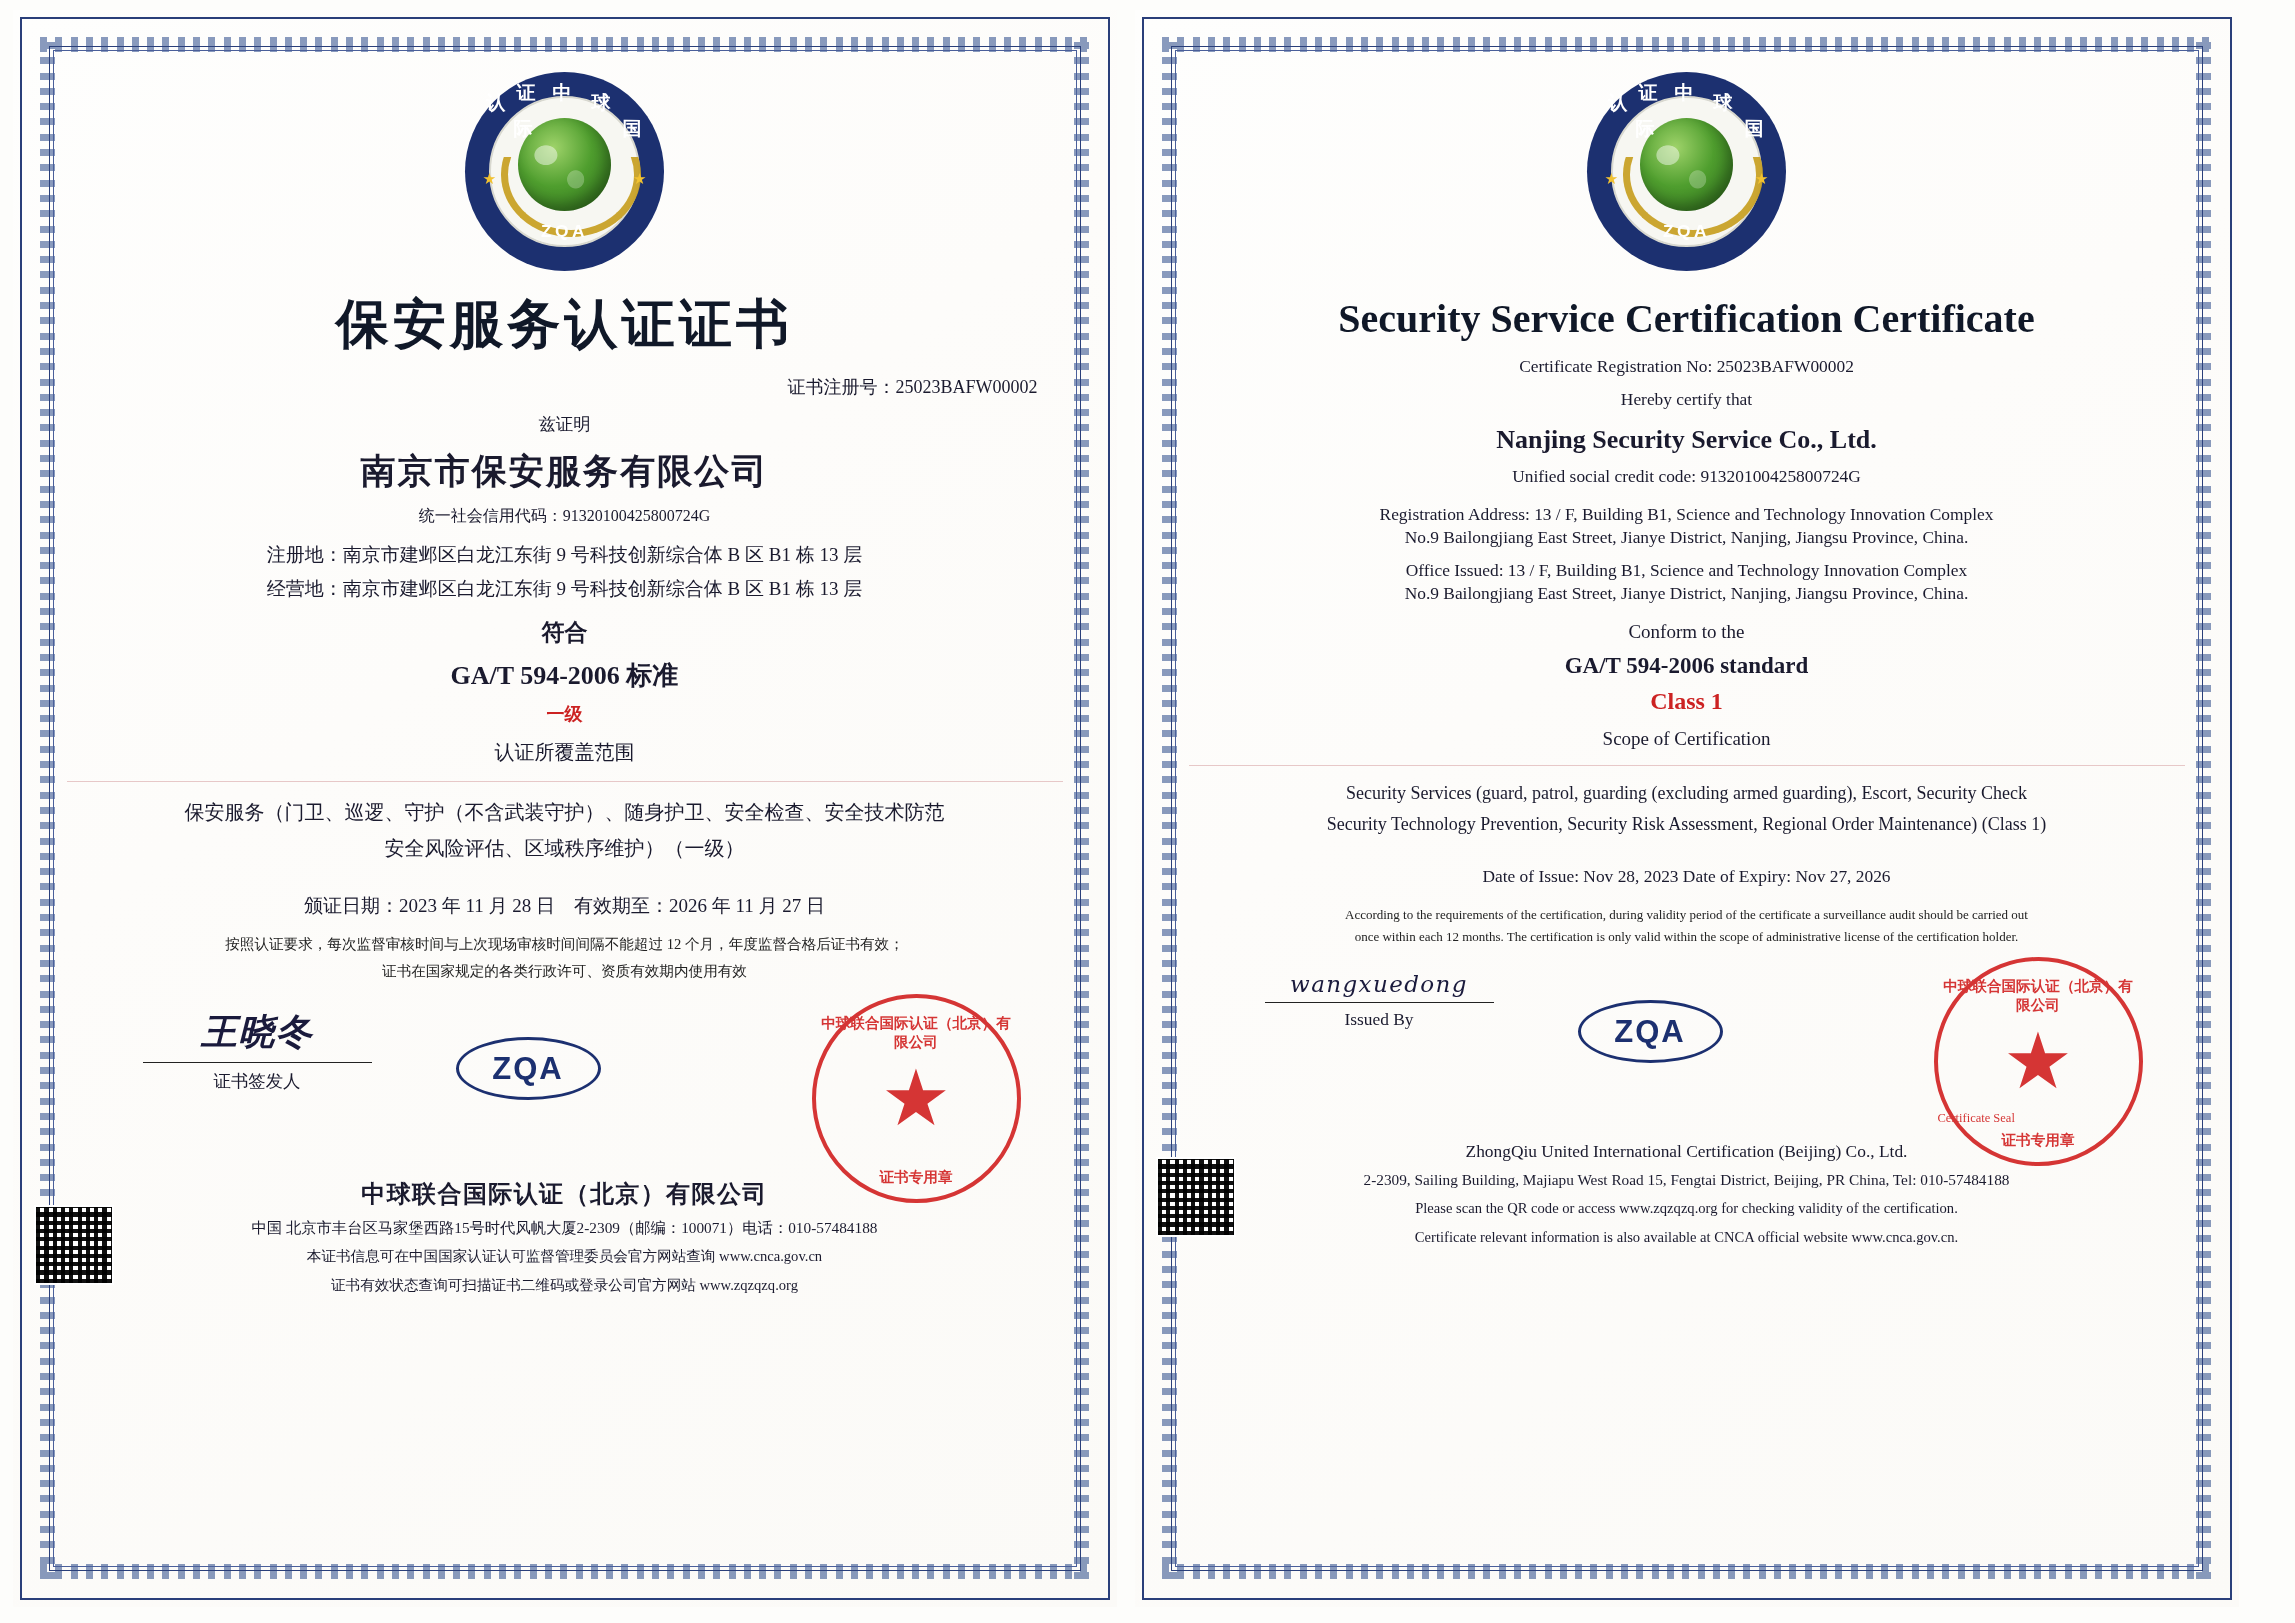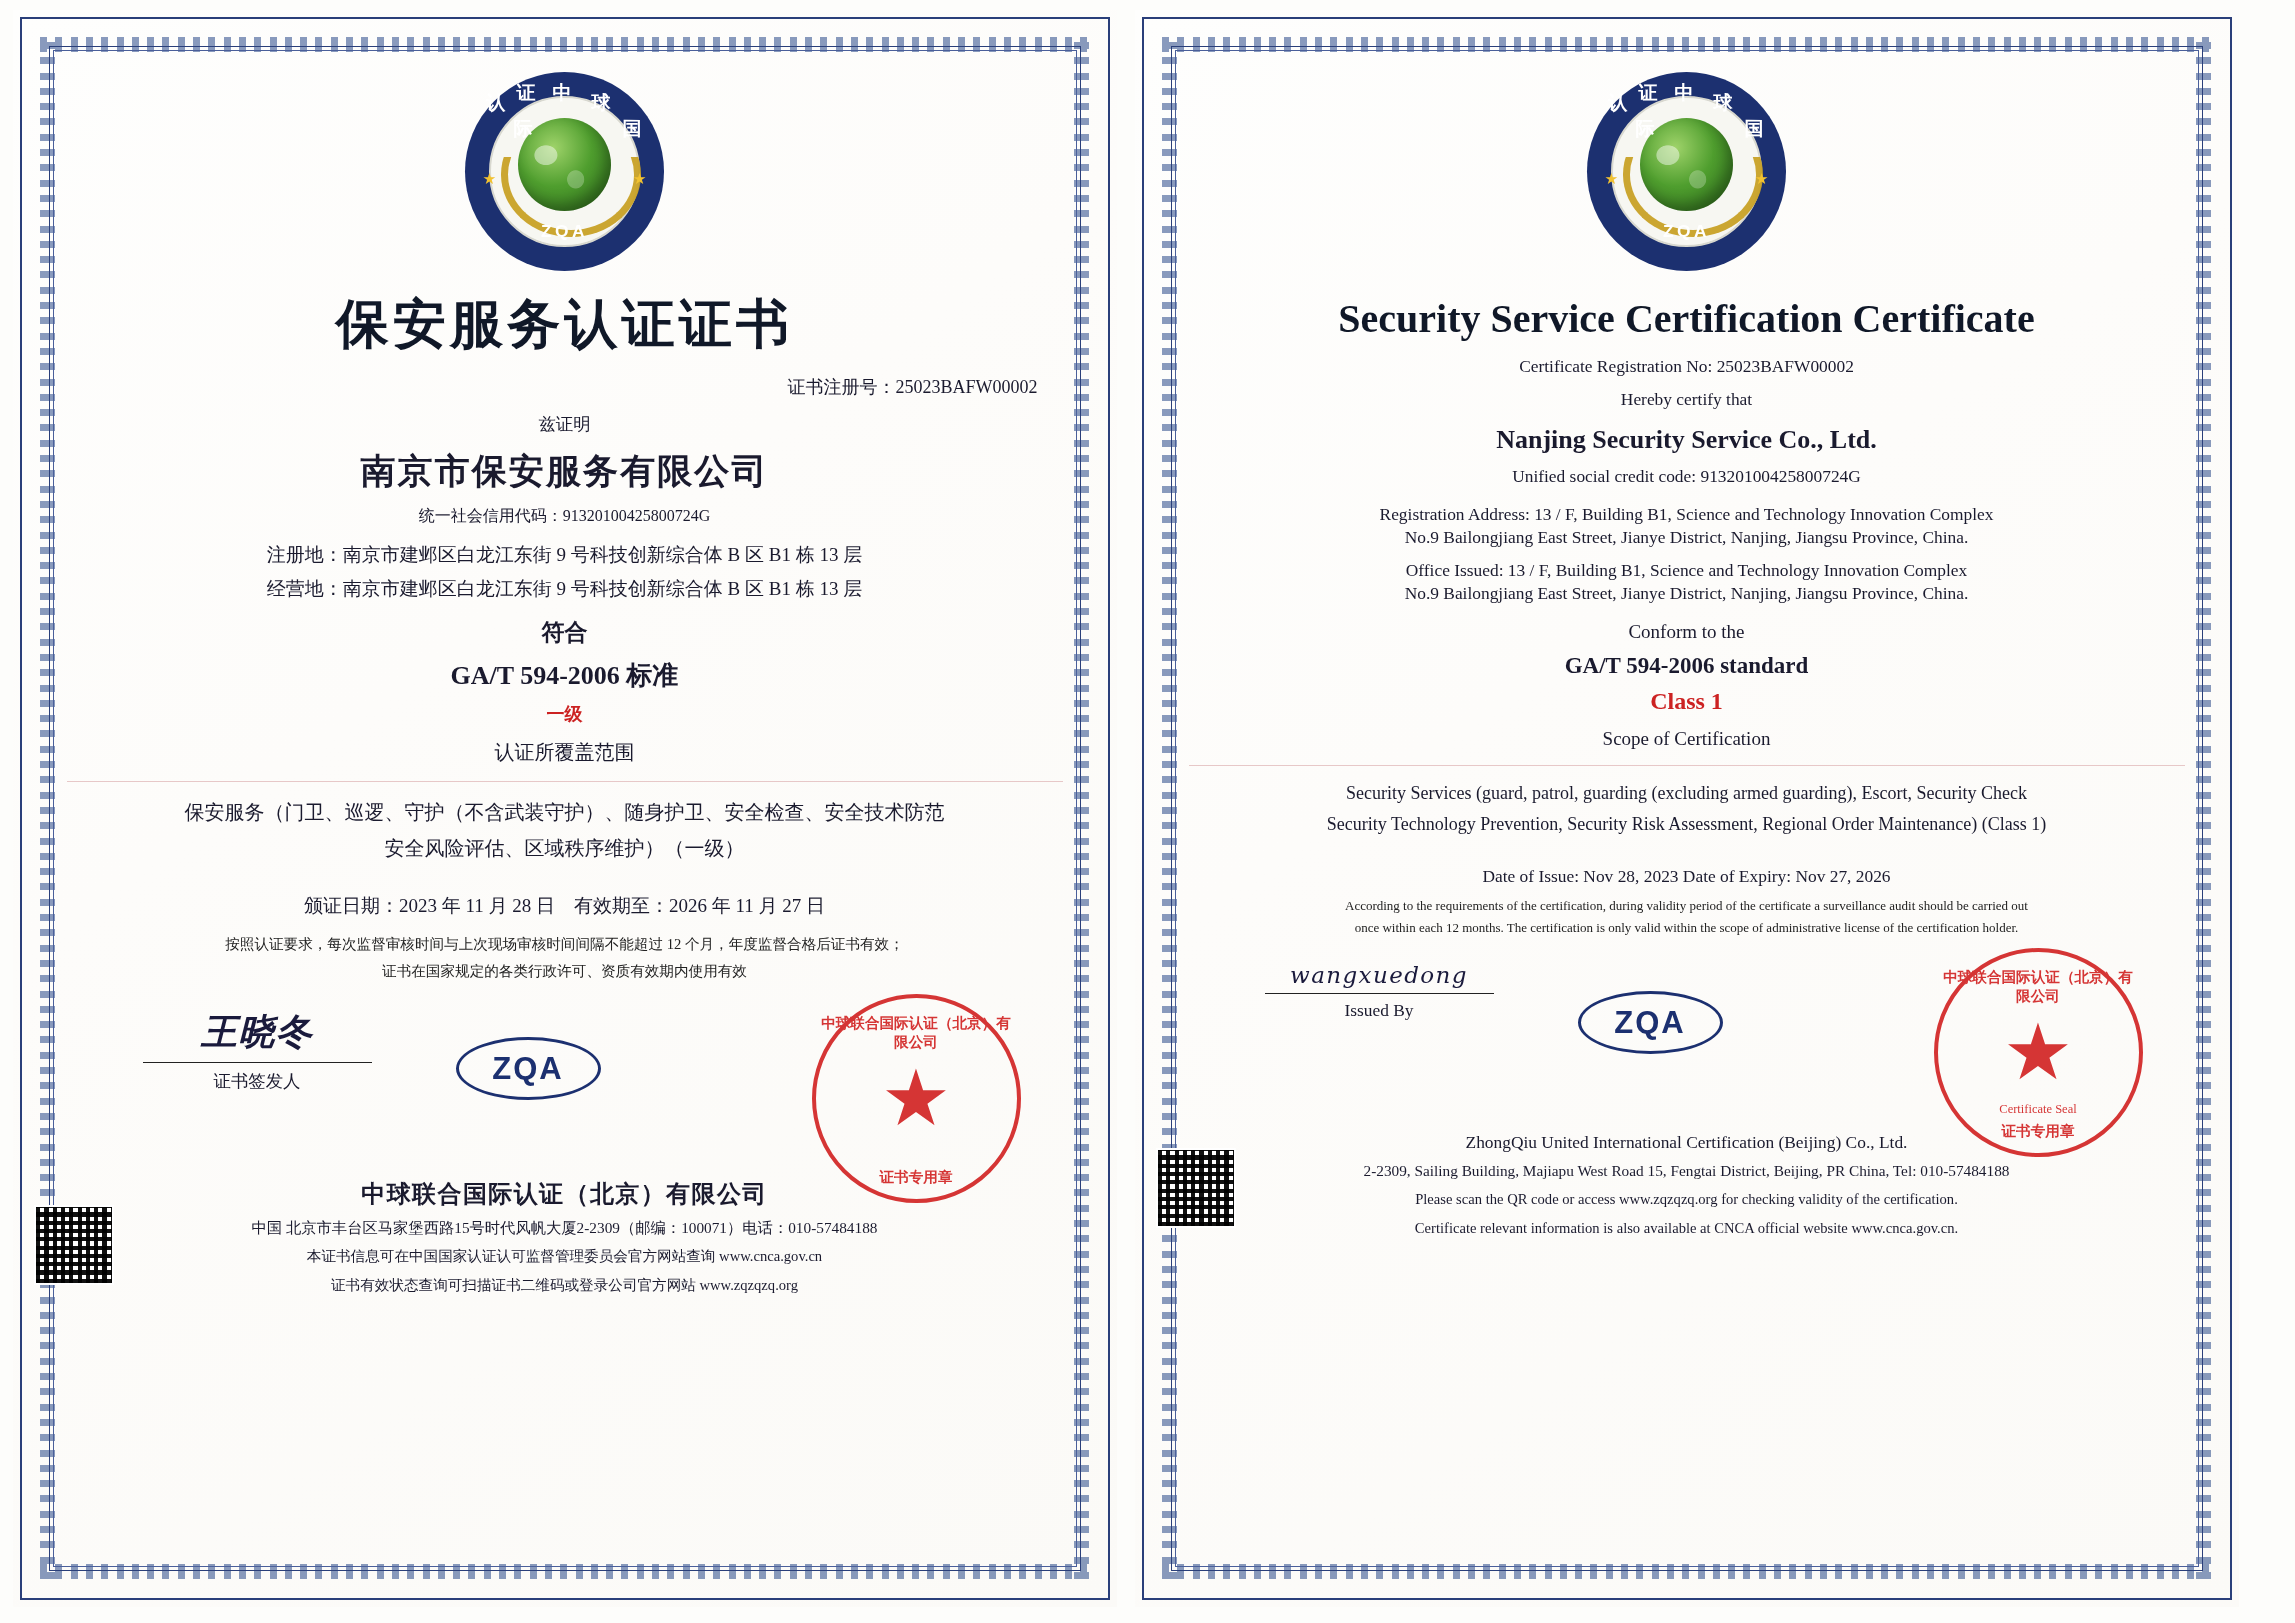--- a/index.html
+++ b/index.html
@@ -138,21 +138,21 @@
   .sep{
     width:100%;height:0.7px;background:#e7c8c8;margin:15.3px 0 4.2px 0;
   }
   .scope-body{
     margin-top:9.7px;font-size:18px;line-height:1.5;text-align:center;
   }
   .scope-body.cn{font-size:20px;line-height:1.62;}
   .dates{margin-top:28px;font-size:17.4px;}
   .dates.cn{font-size:19px;text-align:center;}
   .note{
-    margin-top:10px;font-size:13px;line-height:1.45;text-align:center;color:#222;
+    margin-top:19px;font-size:13px;line-height:1.45;text-align:center;color:#222;
   }
   .note.cn{font-size:14.6px;margin-top:14px;line-height:1.6;}
 
   
   .sigrow{
     position:relative;width:100%;height:174px;margin-top:18px;
   }
   .sign-block{
     position:absolute;left:76px;top:7px;width:229px;text-align:center;
   }
@@ -177,21 +177,21 @@
     opacity:.88;
   }
   .seal .star{
     font-size:78px;color:#d01a1a;line-height:1;
   }
   .seal .arc-top,.seal .arc-bot{
     position:absolute;left:0;right:0;text-align:center;font-size:14.6px;font-weight:bold;
   }
   .seal .arc-top{top:15.3px;}
   .seal .arc-bot{bottom:12.5px;}
-  .seal .arc-mid{position:absolute;bottom:36px;left:0;right:0;text-align:center;font-size:12.5px;}
+  .seal .arc-mid{position:absolute;bottom:36px;left:0;right:0;text-align:left;font-size:12.5px;}
 
   
   .footer{
     position:relative;width:100%;margin-top:2.8px;text-align:center;
   }
   .footer .org{font-size:24px;font-weight:bold;letter-spacing:1.4px;}
   .footer .org.en{font-size:17.4px;font-weight:normal;letter-spacing:0;}
   .footer .line{font-size:15.3px;margin-top:7px;line-height:1.45;}
   .footer .line.small{font-size:14.6px;}
   .qr{

